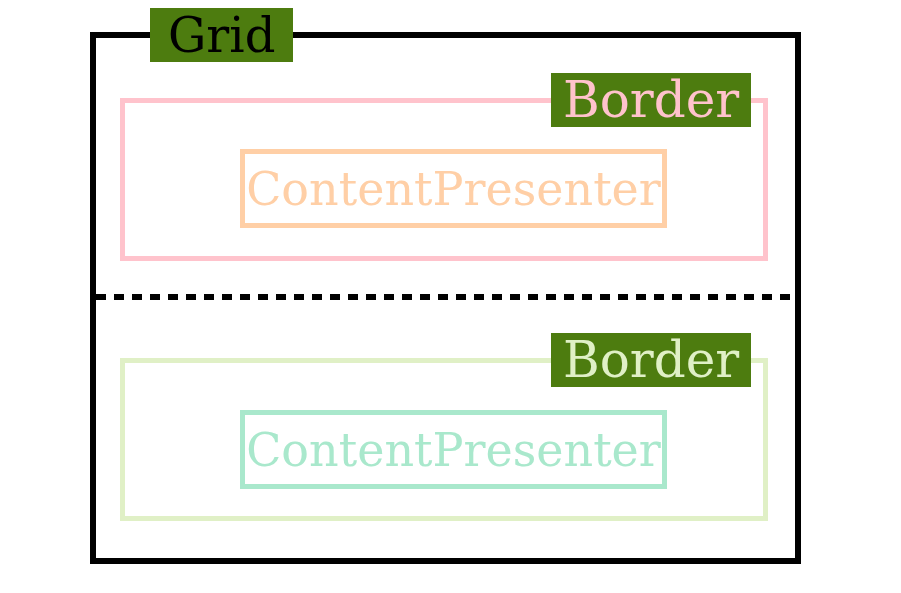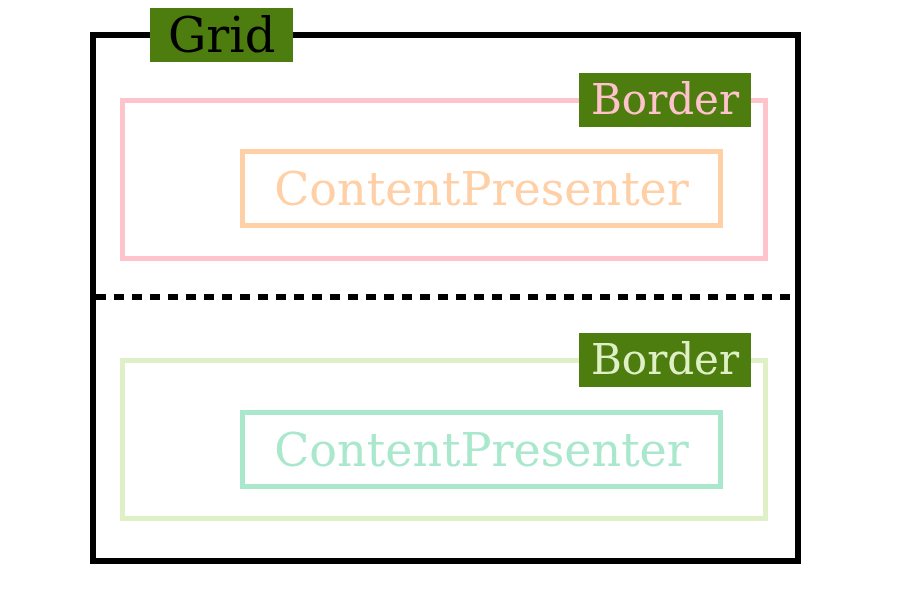--- a/index.html
+++ b/index.html
@@ -49,21 +49,21 @@
     border-style: solid;
     border-width: 5px;
   }
   .border-box-1 { top: 98px; }
   .border-box-2 { top: 358px; }
 
   
   .cp-box {
     position: absolute;
     left: 240px;
-    width: 483px;
+    width: 427px;
     height: 79px;
     border-style: solid;
     border-width: 5px;
     display: flex;
     align-items: center;
     justify-content: center;
     font-size: 46px;
     line-height: 1;
     white-space: nowrap;
   }
@@ -79,22 +79,22 @@
     white-space: nowrap;
     z-index: 2;
   }
   .grid-label {
     left: 150px;
     top: 8px;
     font-size: 48px;
     padding: 0 18px;
   }
   .border-label {
-    left: 579px;
-    font-size: 42px;
+    left: 551px;
+    font-size: 50px;
     padding: 0 12px;
   }
   .border-label-1 { top: 73px; }
   .border-label-2 { top: 333px; }
 </style>
 </head>
 <body>
 
 <div class="canvas">
 

